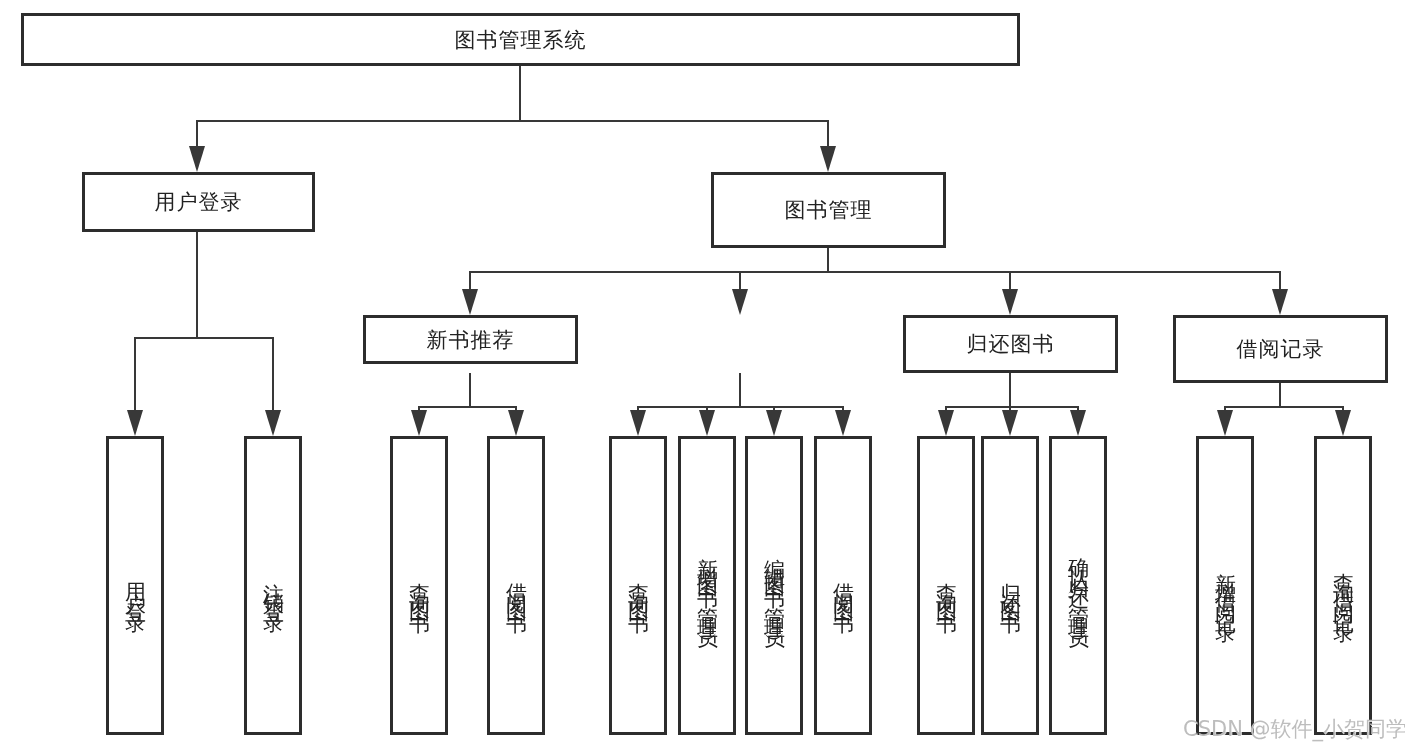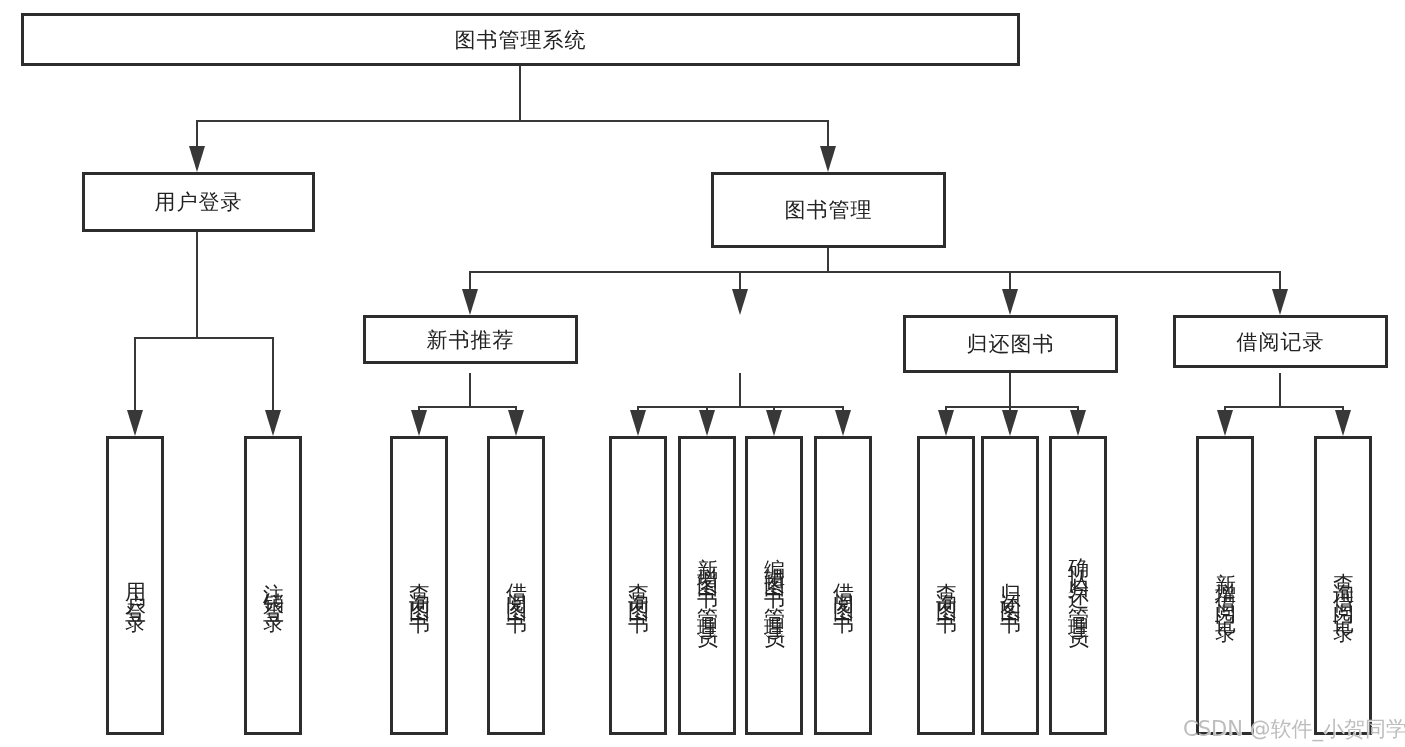--- a/index.html
+++ b/index.html
@@ -105,21 +105,21 @@
   <div class="node h" style="left:711px;top:172px;width:235px;height:76px">
     <span>图书管理</span>
   </div>
 
   <div class="node h" style="left:363px;top:315px;width:215px;height:49px">
     <span>新书推荐</span>
   </div>
   <div class="node h" style="left:903px;top:315px;width:215px;height:58px">
     <span>归还图书</span>
   </div>
-  <div class="node h" style="left:1173px;top:315px;width:215px;height:53px">
+  <div class="node h" style="left:1173px;top:315px;width:215px;height:68px">
     <span>借阅记录</span>
   </div>
 
   <div class="node v" style="left:106px;top:436px;width:58px;height:299px">
     <span>用户登录</span>
   </div>
   <div class="node v" style="left:244px;top:436px;width:58px;height:299px">
     <span>注销登录</span>
   </div>
 

